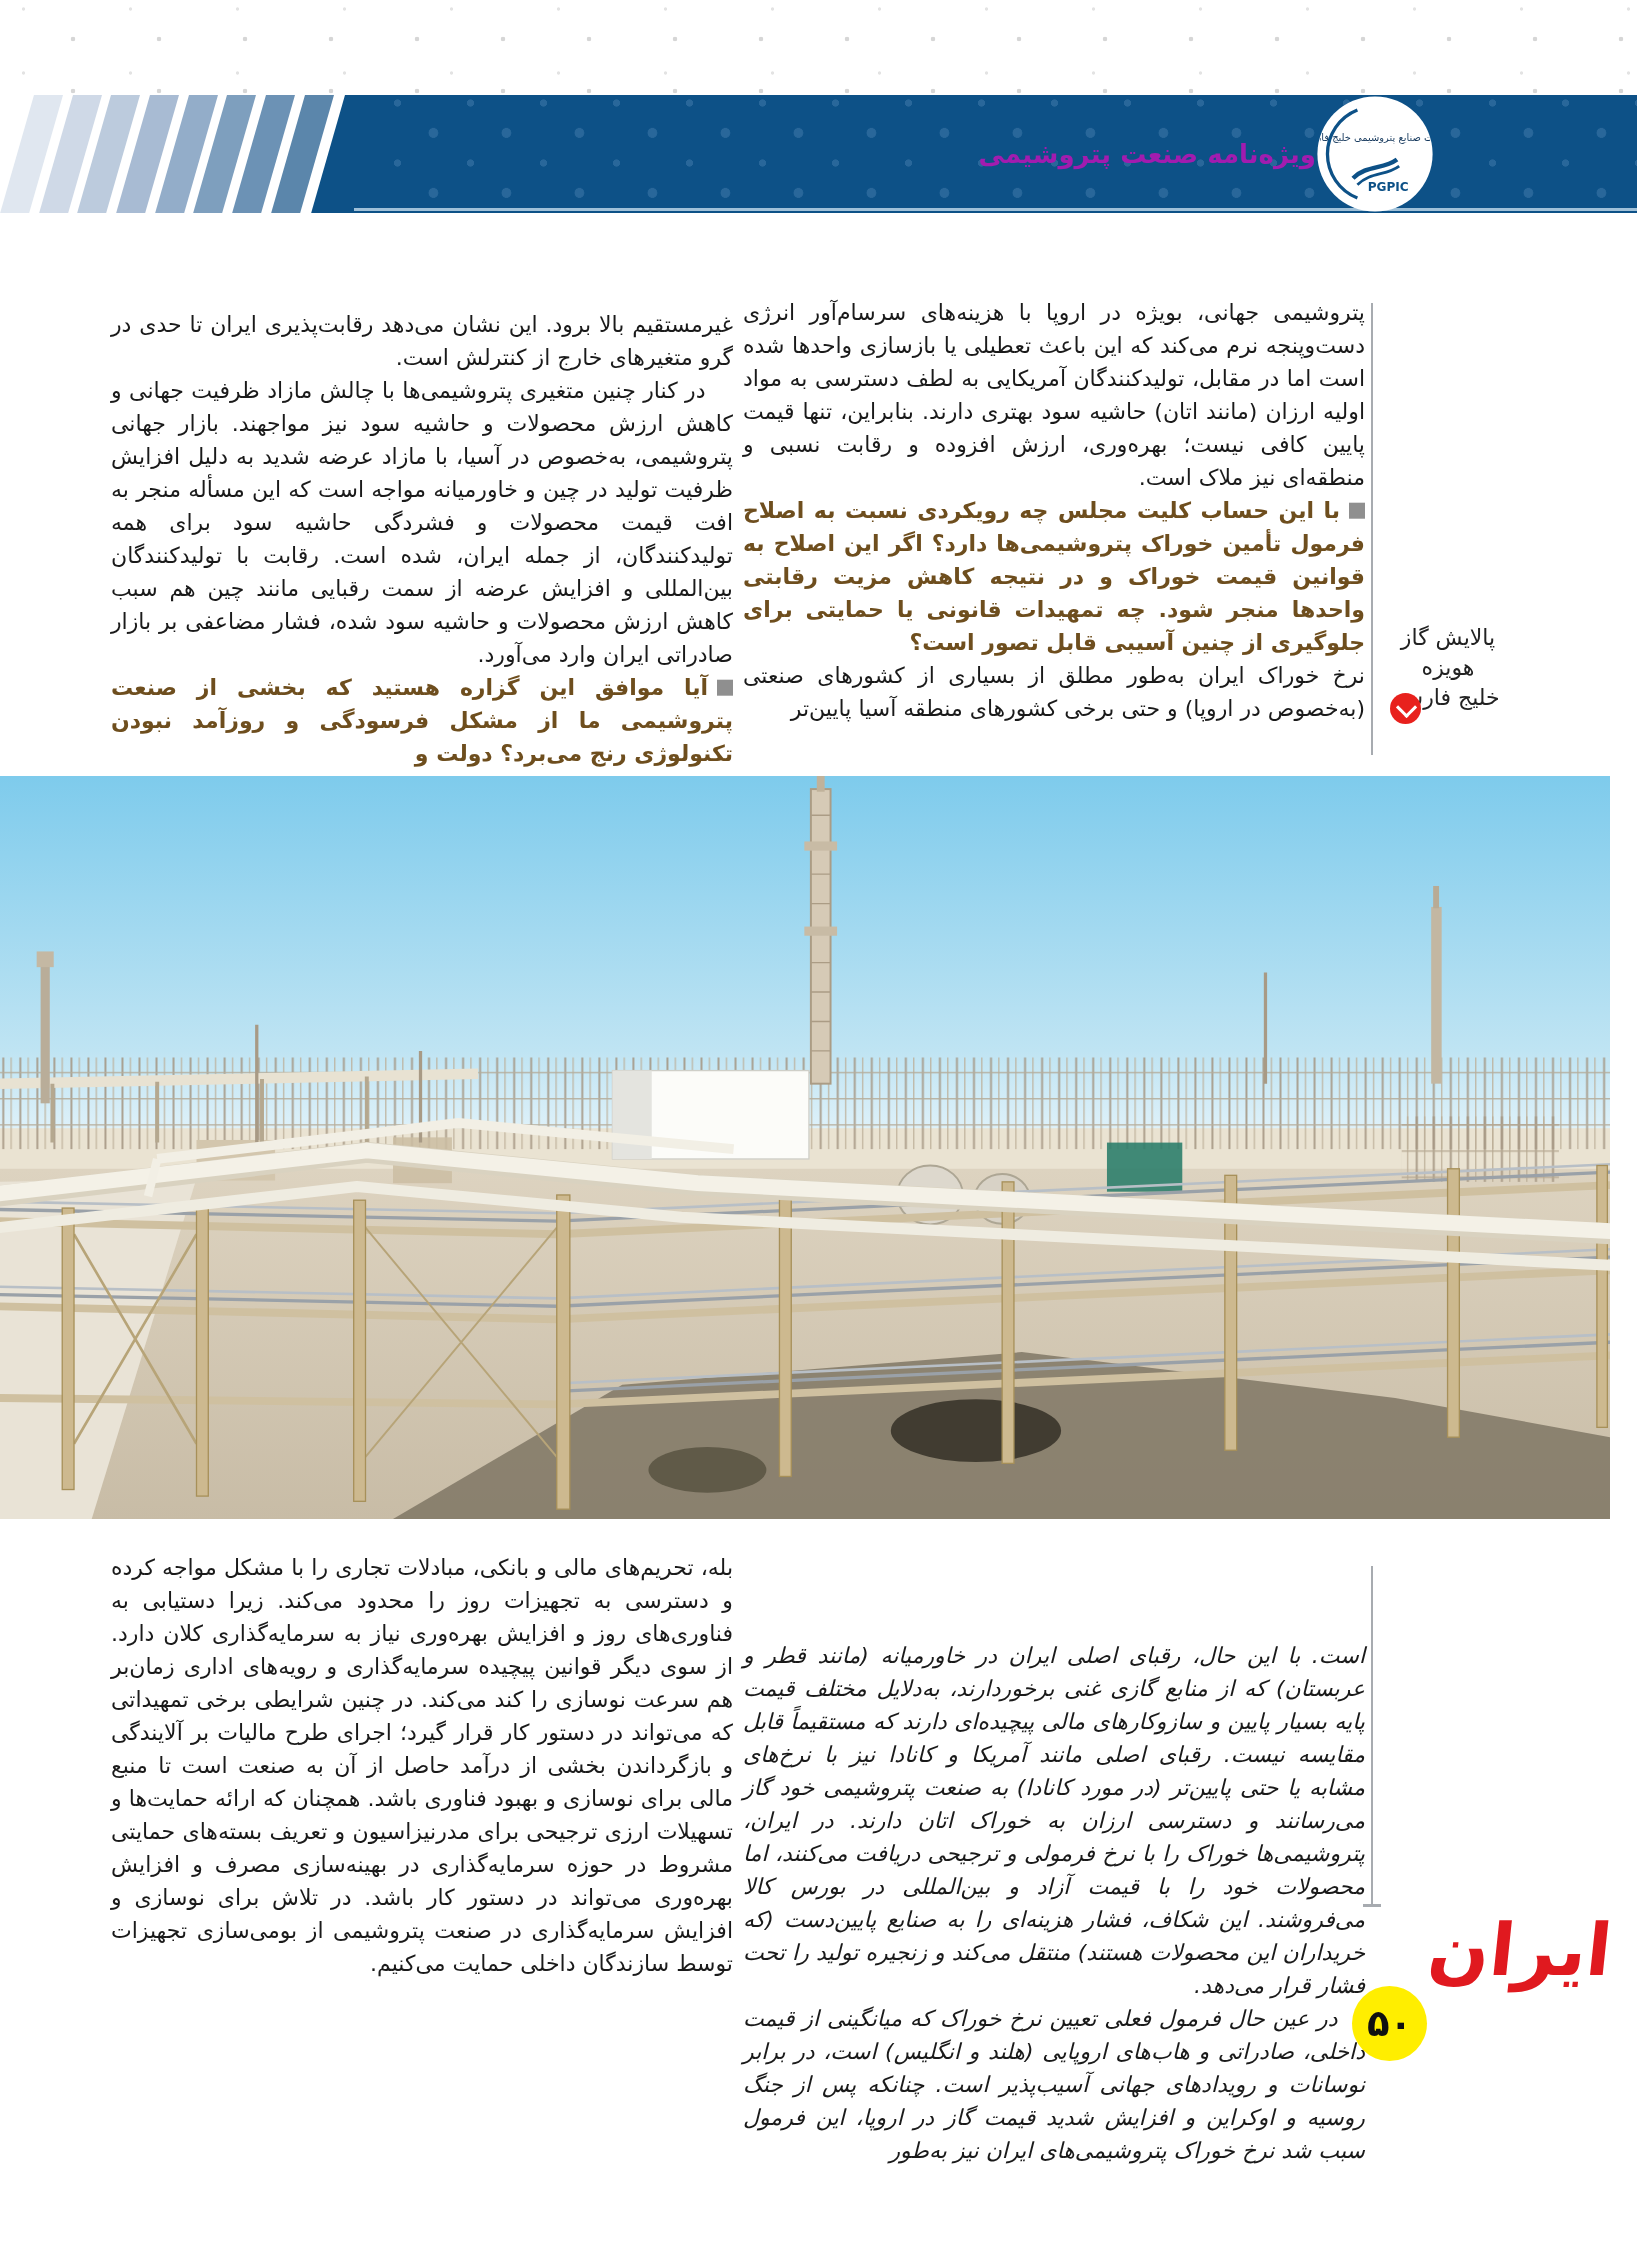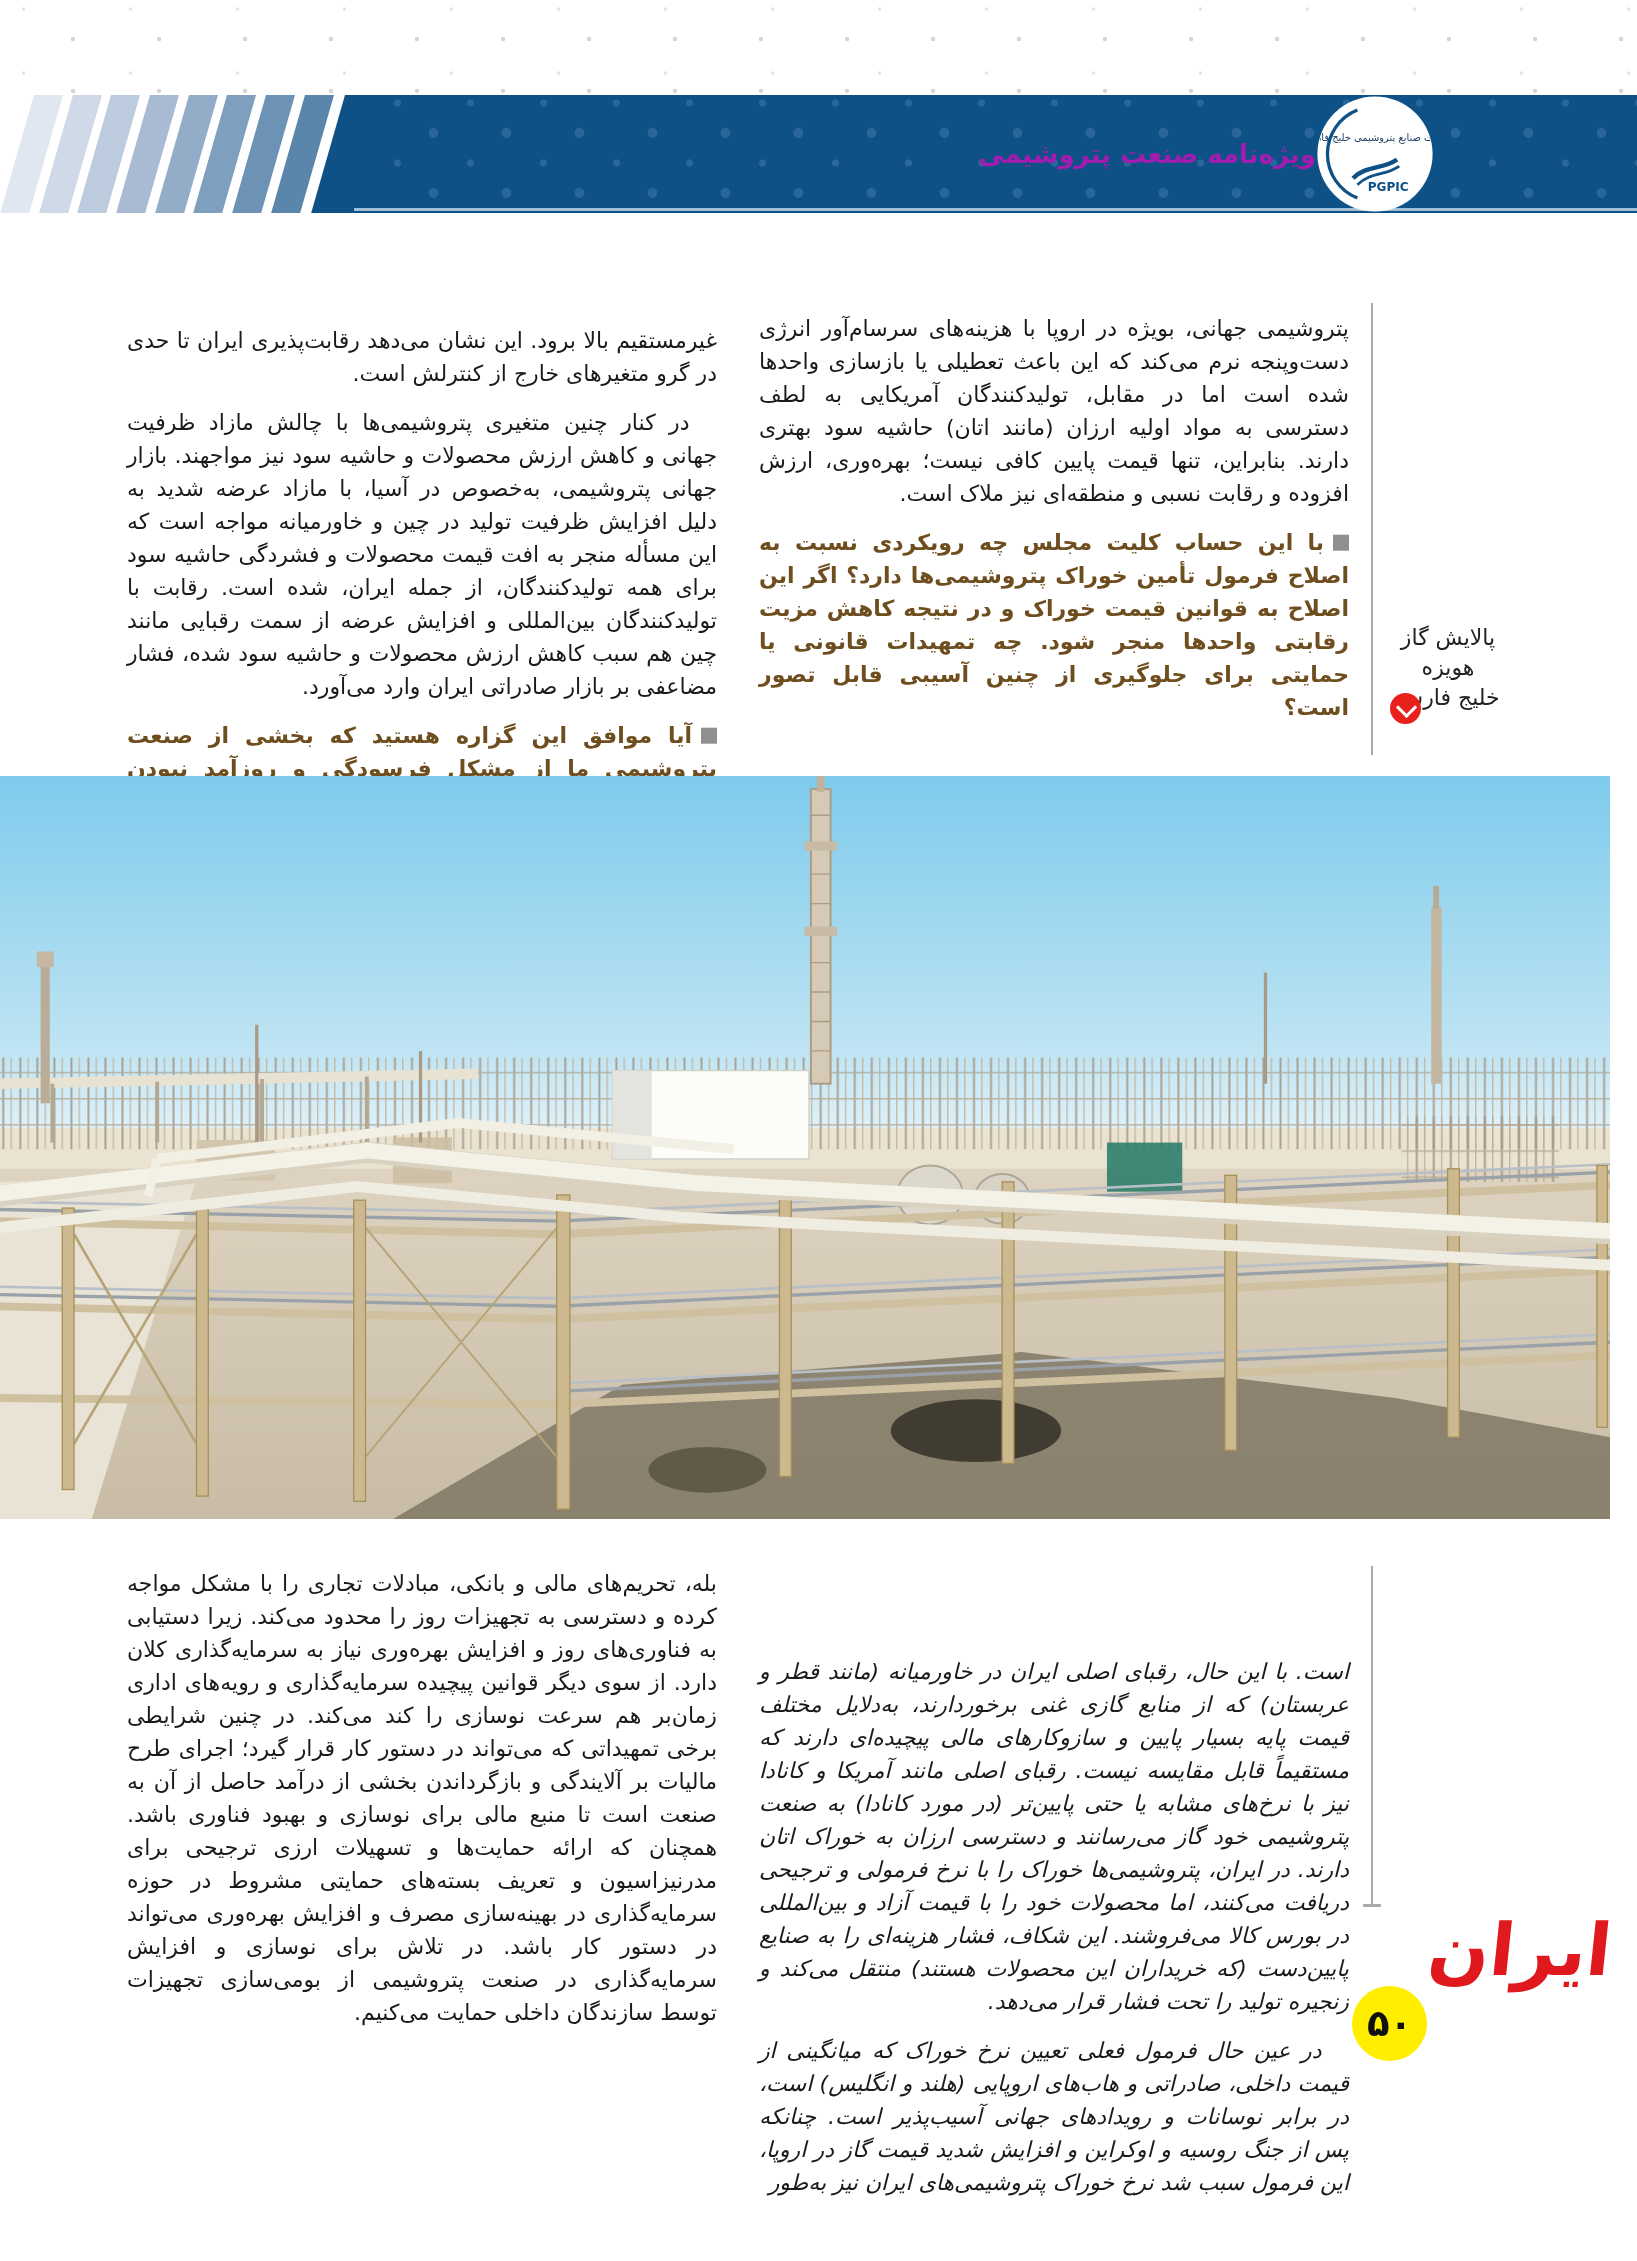--- a/index.html
+++ b/index.html
@@ -48,21 +48,21 @@
     position:absolute;left:1320px;top:99px;width:110px;height:110px;
     border-radius:50%;background:#ffffff;z-index:3;
     box-shadow:0 0 0 2.6px #ffffff;
   }
   .logo svg{display:block;width:100%;height:100%;}
   
   .col{
     position:absolute;width:622px;direction:rtl;text-align:justify;
     font-size:22px;line-height:33px;color:var(--text_black);
   }
-  .col p{margin:16px;}
+  .col p{margin:0;}
   .indent{text-indent:27.5px;}
   .q{color:var(--question_brown);font-weight:bold;}
   .q-gap{margin-top:30px;}
   .qsquare{
     display:inline-block;width:15.7px;height:15.7px;background:var(--bullet_gray);
     margin-left:9.2px;transform:translateY(0.7px);
   }
   #col-top-left{left:111px;top:308px;}
   #col-top-right{left:743px;top:296px;}
   #col-bottom-left{left:111px;top:1551px;}
@@ -134,20 +134,21 @@
 
   <div class="col" id="col-top-left">
     <p><span>غیرمستقیم بالا برود. این نشان می‌دهد رقابت‌پذیری ایران تا حدی در گرو متغیرهای خارج از کنترلش است.</span></p>
     <p class="indent"><span>در کنار چنین متغیری پتروشیمی‌ها با چالش مازاد ظرفیت جهانی و کاهش ارزش محصولات و حاشیه سود نیز مواجهند. بازار جهانی پتروشیمی، به‌خصوص در آسیا، با مازاد عرضه شدید به دلیل افزایش ظرفیت تولید در چین و خاورمیانه مواجه است که این مسأله منجر به افت قیمت محصولات و فشردگی حاشیه سود برای همه تولیدکنندگان، از جمله ایران، شده است. رقابت با تولیدکنندگان بین‌المللی و افزایش عرضه از سمت رقبایی مانند چین هم سبب کاهش ارزش محصولات و حاشیه سود شده، فشار مضاعفی بر بازار صادراتی ایران وارد می‌آورد.</span></p>
     <p class="q"><span class="qsquare"></span><span>آیا موافق این گزاره هستید که بخشی از صنعت پتروشیمی ما از مشکل فرسودگی و روزآمد نبودن تکنولوژی رنج می‌برد؟ دولت و</span></p>
   </div>
 
   <div class="col" id="col-top-right">
     <p><span>پتروشیمی جهانی، بویژه در اروپا با هزینه‌های سرسام‌آور انرژی دست‌وپنجه نرم می‌کند که این باعث تعطیلی یا بازسازی واحدها شده است اما در مقابل، تولیدکنندگان آمریکایی به لطف دسترسی به مواد اولیه ارزان (مانند اتان) حاشیه سود بهتری دارند. بنابراین، تنها قیمت پایین کافی نیست؛ بهره‌وری، ارزش افزوده و رقابت نسبی و منطقه‌ای نیز ملاک است.</span></p>
     <p class="q q-gap"><span class="qsquare"></span><span>با این حساب کلیت مجلس چه رویکردی نسبت به اصلاح فرمول تأمین خوراک پتروشیمی‌ها دارد؟ اگر این اصلاح به قوانین قیمت خوراک و در نتیجه کاهش مزیت رقابتی واحدها منجر شود. چه تمهیدات قانونی یا حمایتی برای جلوگیری از چنین آسیبی قابل تصور است؟</span></p>
+    <p><span>نرخ خوراک ایران به‌طور مطلق از بسیاری از کشورهای صنعتی (به‌خصوص در اروپا) و حتی برخی کشورهای منطقه آسیا پایین‌تر</span></p>
   </div>
 
   <div class="divider-top"></div>
   <div class="side-label">
     <div>پالایش گاز هویزه</div>
     <div>خلیج فارس</div>
   </div>
   <div class="chevron-badge">
     <span class="glyph"></span>
   </div>

